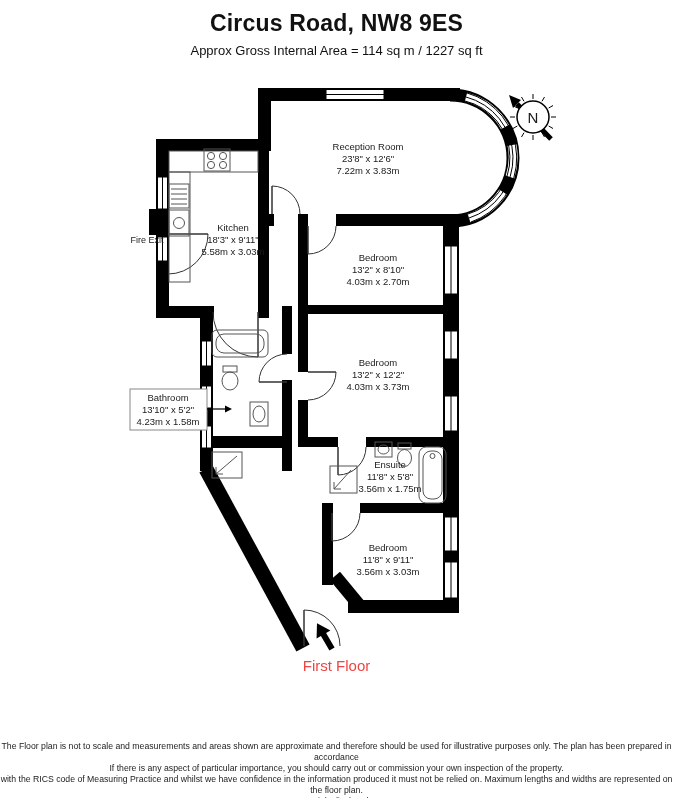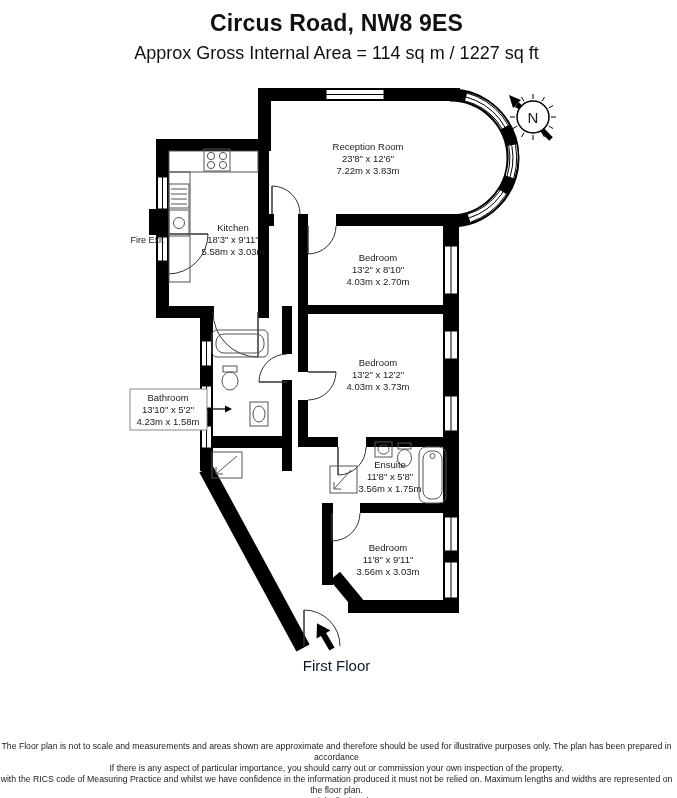--- a/index.html
+++ b/index.html
@@ -1,27 +1,27 @@
 <!DOCTYPE html>
 <html><head>
 <meta charset="utf-8">
 <style>
   html,body{margin:0;padding:0;background:#fff;}
   .page{position:relative;width:673px;height:798px;background:#fff;overflow:hidden;
         font-family:"Liberation Sans",sans-serif;color:#111;}
   .header{position:absolute;top:10px;left:0;width:100%;text-align:center;}
   .header h1{margin:0;font-size:23px;font-weight:bold;letter-spacing:.2px;}
-  .header .subtitle{margin-top:6px;font-size:18px;}
+  .header .subtitle{margin-top:6px;font-size:13px;}
   svg.plan{position:absolute;top:0;left:0;}
   svg text{font-family:"Liberation Sans",sans-serif;fill:#1a1a1a;}
   .roomlabel{font-size:9.5px;}
   .smalllabel{font-size:9px;}
   .compass-n{font-size:15px;}
   .floor-label{position:absolute;top:657px;left:0;width:100%;text-align:center;
-               font-size:15px;color:#0f172a;}
+               font-size:15px;color:#ef4444;}
   .footer{position:absolute;top:741px;left:0;width:100%;text-align:center;
           font-size:8.7px;line-height:11px;color:#222;}
   .footer div{padding:0 0;}
 </style>
 </head>
 <body>
 
 <div class="page">
 
   <div class="header">

